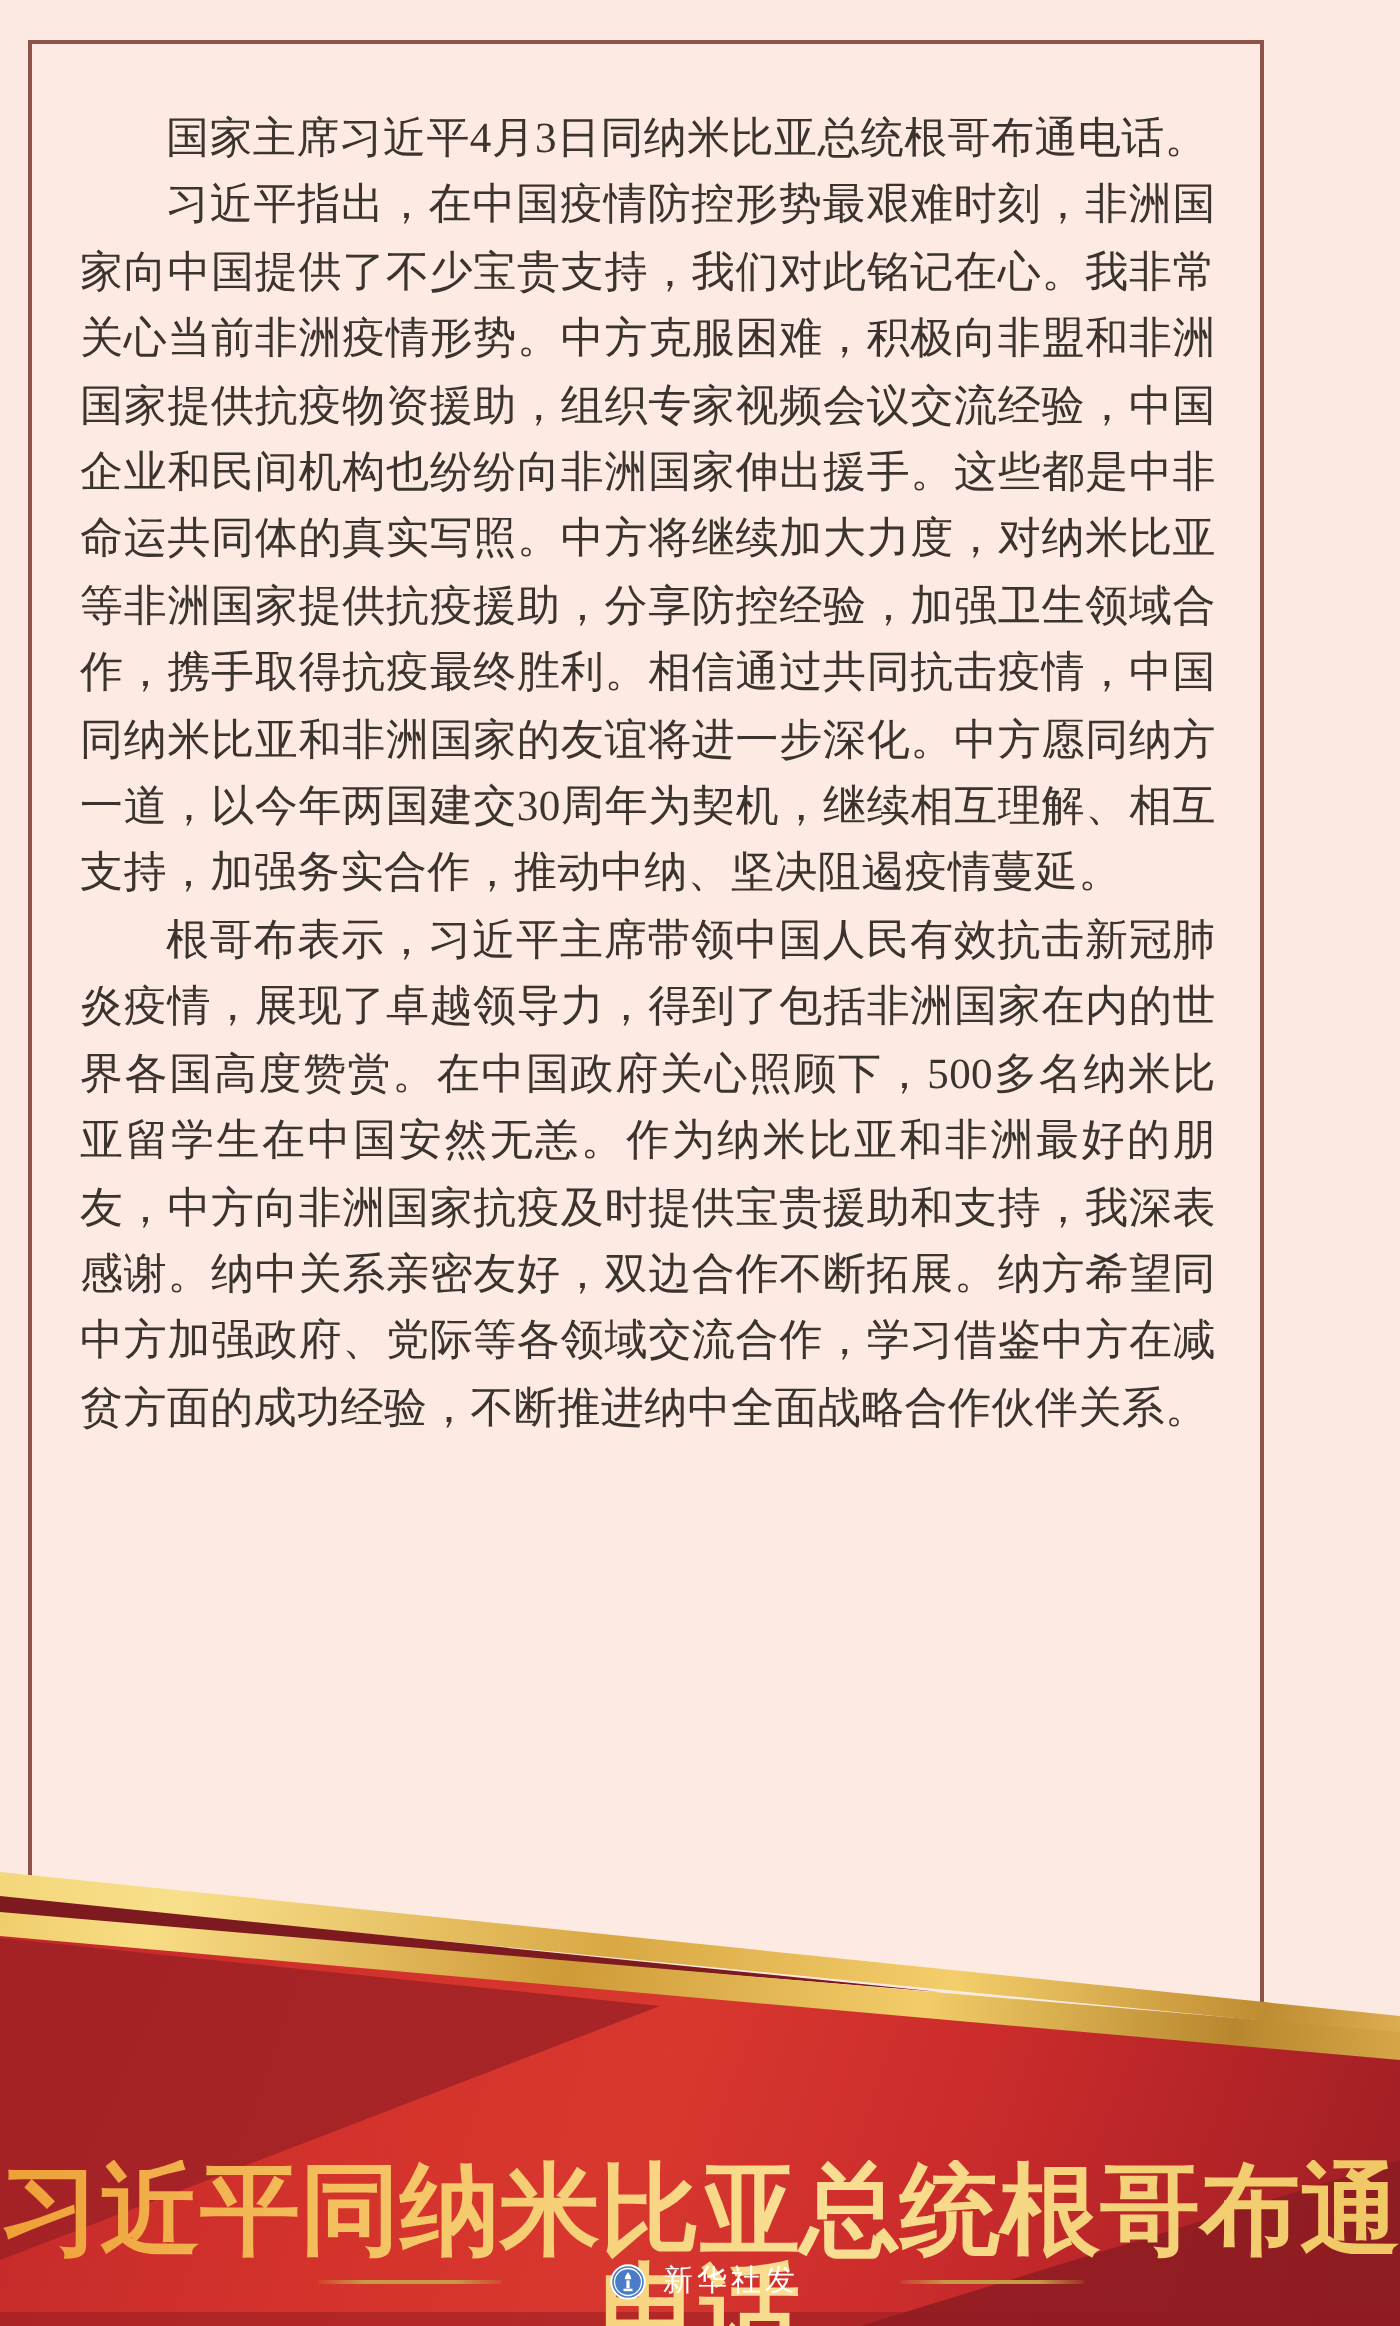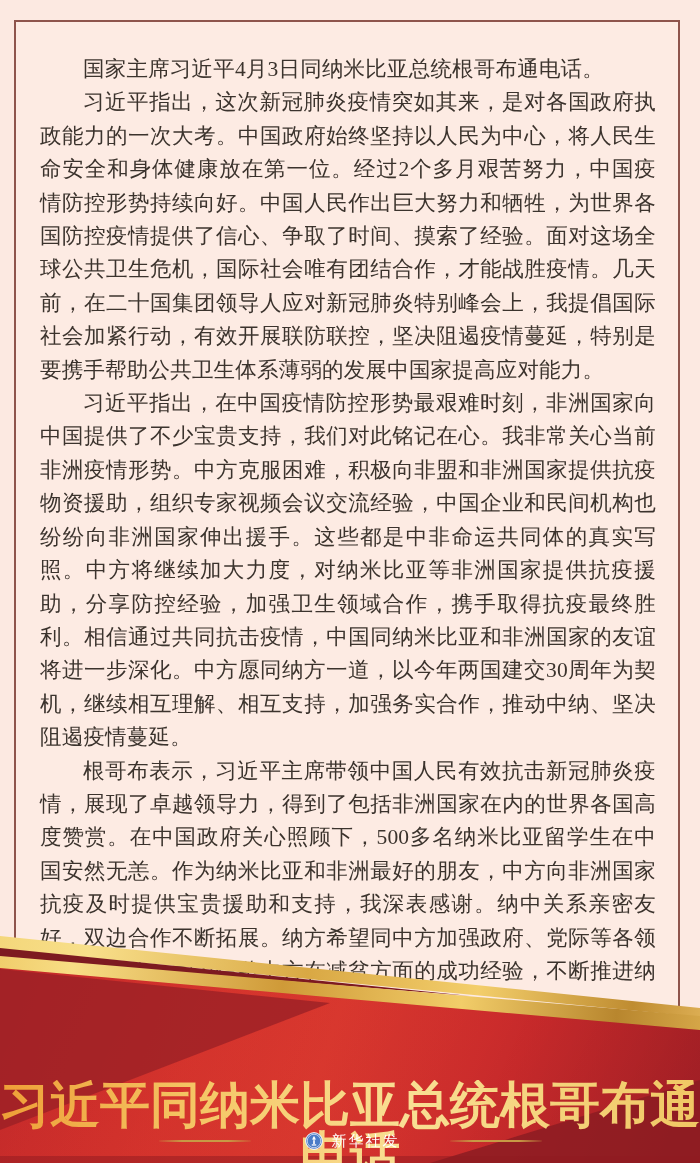--- a/index.html
+++ b/index.html
@@ -3,21 +3,21 @@
 <meta charset="utf-8">
 <style>
   html,body{margin:0;padding:0;background:#fce9e1;}
   .page{
     position:relative;width:700px;height:1163px;overflow:hidden;
     background:#fce9e1;
     font-family:"Liberation Serif","DejaVu Serif",serif;
   }
   
   .content-box{
-    position:absolute;left:14px;top:20px;width:666px;height:1143px;
+    position:absolute;left:14px;top:20px;width:618px;height:1143px;
     background:#fdebe3;
     border:2px solid #8e544c;border-bottom:none;
     box-sizing:border-box;
     padding:31px 22px 0 24px;
   }
   .para{
     margin:0;
     font-size:21.5px;line-height:33.4px;letter-spacing:.2px;
     color:#3b332d;
     text-align:justify;
@@ -85,21 +85,20 @@
     font-size:15px;letter-spacing:2px;line-height:18px;
   }
 </style>
 </head>
 <body>
 
 <div class="page">
 
   <div class="content-box">
     <p class="para">国家主席习近平4月3日同纳米比亚总统根哥布通电话。</p>
-    <p class="para">习近平指出，这次新冠肺炎疫情突如其来，是对各国政府执政能力的一次大考。中国政府始终坚持以人民为中心，将人民生命安全和身体健康放在第一位。经过2个多月艰苦努力，中国疫情防控形势持续向好。中国人民作出巨大努力和牺牲，为世界各国防控疫情提供了信心、争取了时间、摸索了经验。面对这场全球公共卫生危机，国际社会唯有团结合作，才能战胜疫情。几天前，在二十国集团领导人应对新冠肺炎特别峰会上，我提倡国际社会加紧行动，有效开展联防联控，坚决阻遏疫情蔓延，特别是要携手帮助公共卫生体系薄弱的发展中国家提高应对能力。</p>
     <p class="para">习近平指出，在中国疫情防控形势最艰难时刻，非洲国家向中国提供了不少宝贵支持，我们对此铭记在心。我非常关心当前非洲疫情形势。中方克服困难，积极向非盟和非洲国家提供抗疫物资援助，组织专家视频会议交流经验，中国企业和民间机构也纷纷向非洲国家伸出援手。这些都是中非命运共同体的真实写照。中方将继续加大力度，对纳米比亚等非洲国家提供抗疫援助，分享防控经验，加强卫生领域合作，携手取得抗疫最终胜利。相信通过共同抗击疫情，中国同纳米比亚和非洲国家的友谊将进一步深化。中方愿同纳方一道，以今年两国建交30周年为契机，继续相互理解、相互支持，加强务实合作，推动中纳、坚决阻遏疫情蔓延。</p>
     <p class="para">根哥布表示，习近平主席带领中国人民有效抗击新冠肺炎疫情，展现了卓越领导力，得到了包括非洲国家在内的世界各国高度赞赏。在中国政府关心照顾下，500多名纳米比亚留学生在中国安然无恙。作为纳米比亚和非洲最好的朋友，中方向非洲国家抗疫及时提供宝贵援助和支持，我深表感谢。纳中关系亲密友好，双边合作不断拓展。纳方希望同中方加强政府、党际等各领域交流合作，学习借鉴中方在减贫方面的成功经验，不断推进纳中全面战略合作伙伴关系。</p>
   </div>
 
   <div class="banner">
     <div class="shape gold-band-top"></div>
     <div class="shape ribbon-shadow"></div>
     <div class="shape gold-band-main"></div>
     <div class="shape red-field"></div>
     <div class="shape red-sheen"></div>

